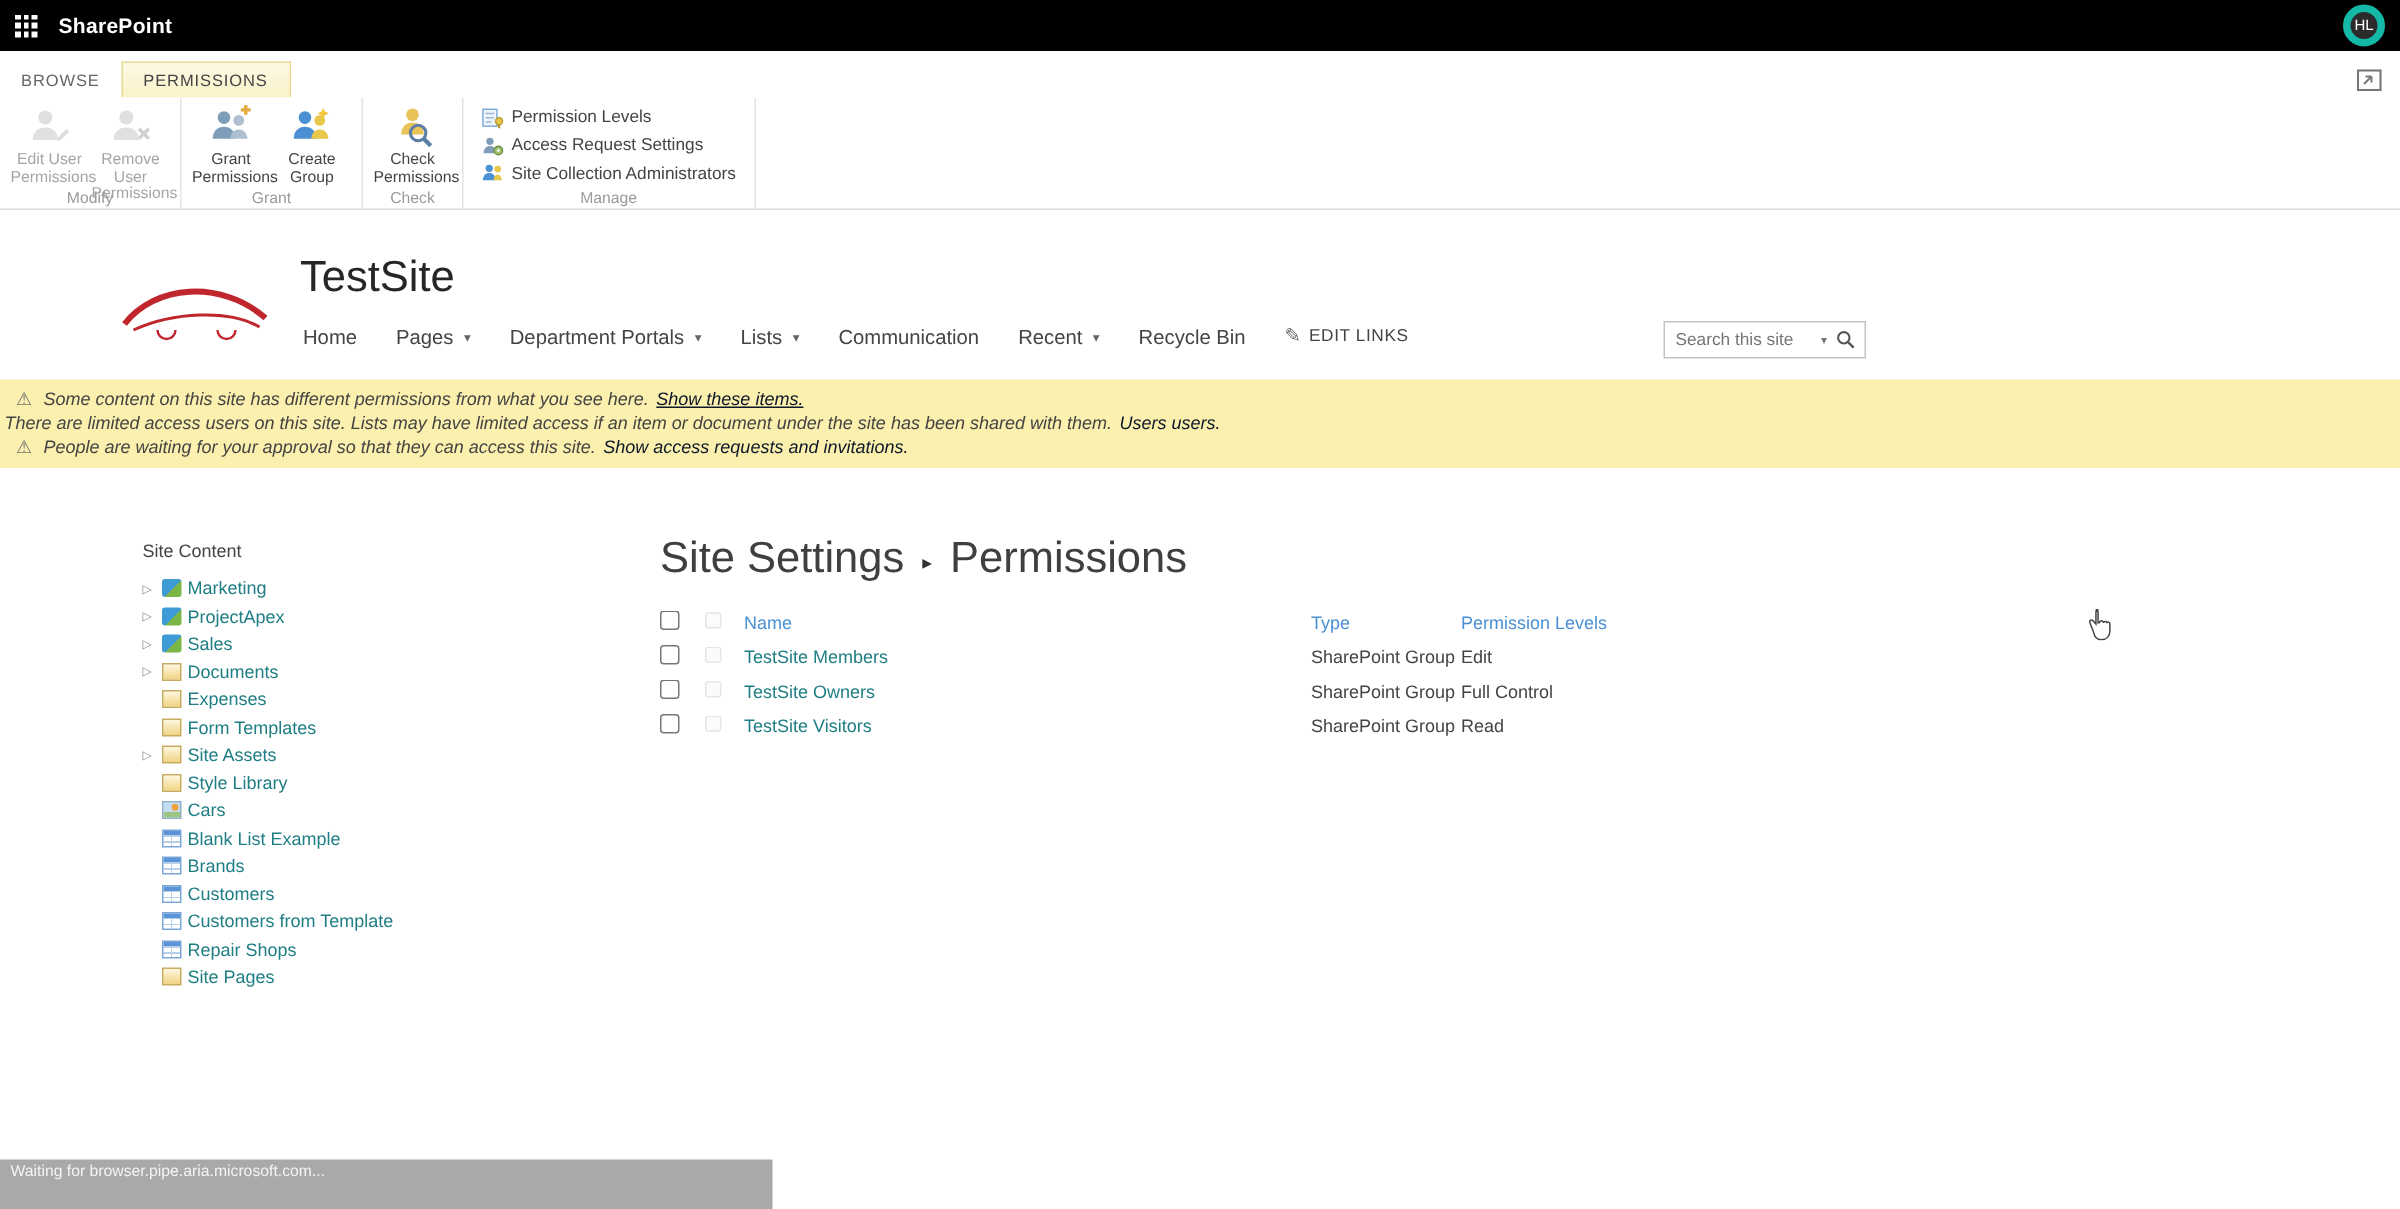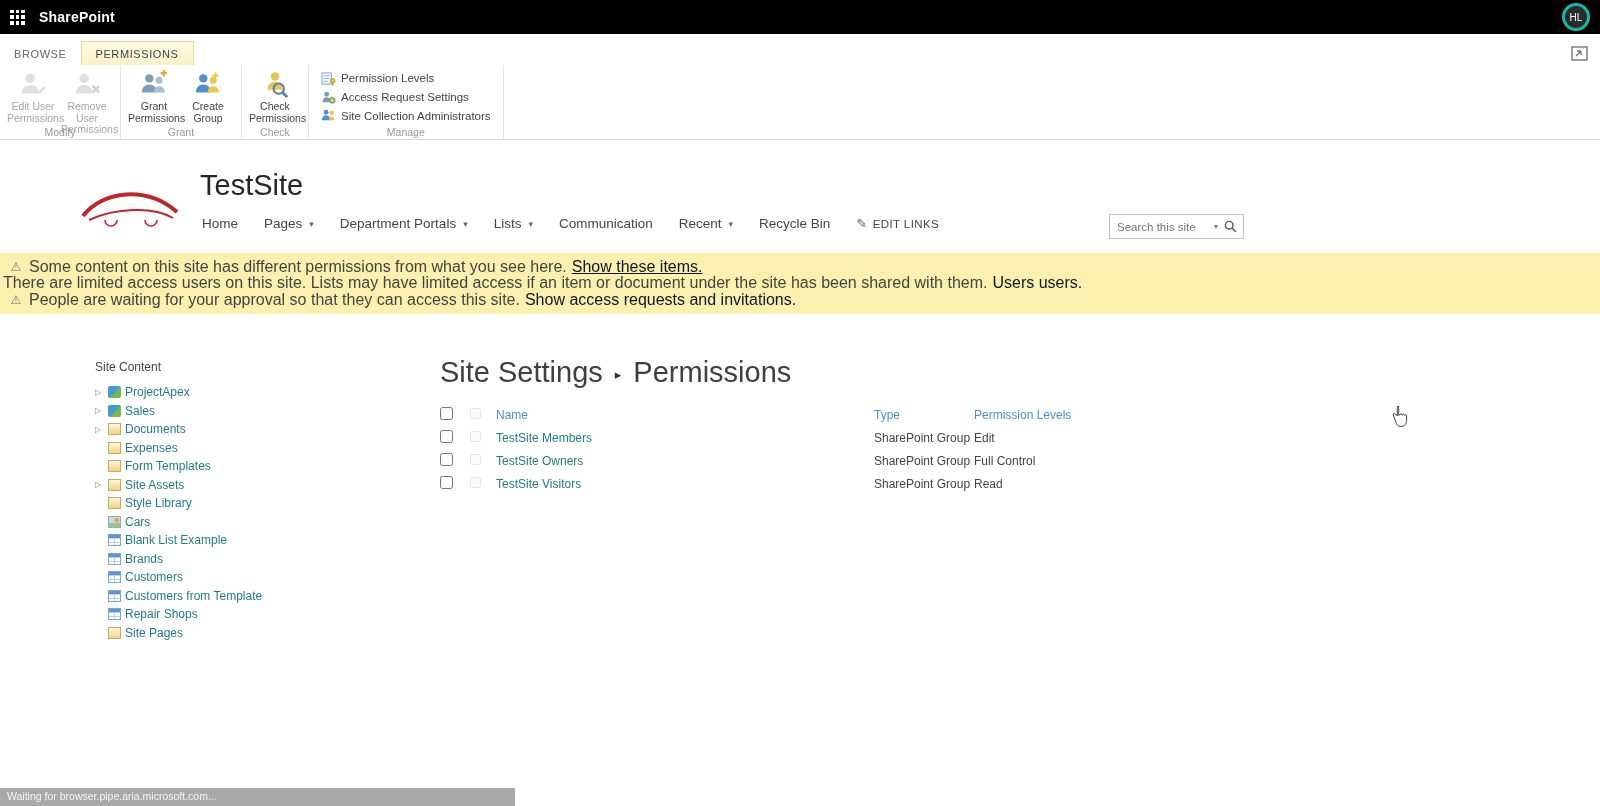--- a/index.html
+++ b/index.html
@@ -8,21 +8,21 @@
   body { position:relative; }
 
   
   .topbar { position:absolute; left:0; top:0; width:1600px; height:34px; background:#000;
             display:flex; align-items:center; }
   .waffle { width:15px; height:15px; margin:0 14px 0 10px; display:grid;
             grid-template-columns:repeat(3,1fr); grid-template-rows:repeat(3,1fr); gap:2px; cursor:pointer; }
   .waffle i { background:#fff; }
   .brand { color:#fff; font-size:14px; font-weight:bold; letter-spacing:.2px; }
   .avatar { position:absolute; right:10px; top:3px; width:28px; height:28px; border-radius:50%;
-            background:#2b2b2b; border:3px solid #14b8a6; color:#fff; font-size:10px;
+            background:#2b2b2b; border:5px solid #14b8a6; color:#fff; font-size:10px;
             display:flex; align-items:center; justify-content:center; cursor:pointer; }
 
   
   .ribbon-tabs { position:absolute; left:0; top:34px; width:1600px; height:31px; background:#fff;
                  display:flex; align-items:flex-end; }
   .rtab { font-size:11px; letter-spacing:.6px; padding:6px 14px 5px; color:#666; cursor:pointer; }
   .rtab.active { background:linear-gradient(#fdf9e6,#faf2c8); border:1px solid #e8d98f; border-bottom:none;
                  color:#444; }
   .focus-icon { position:absolute; right:12px; top:12px; width:17px; height:15px; cursor:pointer; }
 
@@ -55,21 +55,21 @@
   .editlinks::before { content:"✎"; font-size:13px; color:#666; }
   .searchbox { position:absolute; right:110px; top:73px; width:135px; height:25px;
                border:1px solid #c3c3c3; display:flex; align-items:center; background:#fff; }
   .searchbox input { flex:1; min-width:0; border:none; outline:none; font-size:11.5px; color:#666;
                      padding:0 4px 0 7px; font-family:inherit; }
   .searchbox .dd { font-size:8px; color:#777; padding:0 4px; cursor:pointer; }
   .searchbox .mag { padding:0 6px 0 2px; cursor:pointer; display:flex; }
 
   
   .banner { position:absolute; left:0; top:253px; width:1600px; background:#fbf0ae; padding:5px 0 6px; }
-  .bline { font-size:16px; color:#444; line-height:16px; padding-left:3px; display:flex; align-items:center; }
+  .bline { font-size:12px; color:#444; line-height:16px; padding-left:3px; display:flex; align-items:center;font-style:italic; }
   .bline .warn { width:26px; text-align:center; flex:0 0 auto; }
   .bline .warn::before { content:"⚠"; color:#6f6f6f; font-size:12px; }
   .bline .nowarn { width:0; }
   .blink { color:#0f172a; margin-left:5px; cursor:pointer; }
   .blink.ul { text-decoration:underline; }
 
   
   .sidebar { position:absolute; left:95px; top:360px; width:330px; font-size:12px; }
   .sb-title { color:#444; margin-bottom:9px; }
   .tree-item { display:flex; align-items:center; height:18.5px; }
@@ -99,21 +99,21 @@
   table.perm { border-collapse:collapse; margin-top:14px; font-size:12px; color:#444; }
   table.perm td, table.perm th { padding:0; height:23px; text-align:left; font-weight:normal; vertical-align:middle; }
   .col-cb1 { width:30px; } .col-cb2 { width:26px; }
   .col-name { width:378px; } .col-type { width:100px; } .col-level { width:260px; }
   .hdr-link { color:#4a90d2; cursor:pointer; }
   .name-link { color:#1f7e83; cursor:pointer; }
   input.cb { width:13px; height:13px; cursor:pointer; }
   input.cb-small { width:11px; height:11px; opacity:.55; }
 
   
-  .statusbar { position:absolute; left:0; bottom:0; width:515px; height:18px; background:#a9a9a9;
+  .statusbar { position:absolute; left:0; bottom:0; width:515px; height:33px; background:#a9a9a9;
                color:#f4f4f4; font-size:10.5px; line-height:17px; padding-left:7px; }
   .cursor { position:absolute; left:1391px; top:405px; pointer-events:none; }
 </style>
 </head>
 <body>
 
 <div class="topbar">
   <div class="waffle">
     <i></i>
       <i></i>
@@ -278,20 +278,25 @@
   <div class="bline">
     <span class="warn"></span>
     <span>People are waiting for your approval so that they can access this site.</span>
     <span class="blink">Show access requests and invitations.</span>
   </div>
 </div>
 
 <div class="sidebar">
   <div class="sb-title">Site Content</div>
 
+  <div class="tree-item expandable">
+    <span class="twisty"></span>
+    <span class="tico ic-site"></span>
+    <a class="tree-link">Marketing</a>
+  </div>
   <div class="tree-item expandable">
     <span class="twisty"></span>
     <span class="tico ic-site"></span>
     <a class="tree-link">ProjectApex</a>
   </div>
   <div class="tree-item expandable">
     <span class="twisty"></span>
     <span class="tico ic-site"></span>
     <a class="tree-link">Sales</a>
   </div>

